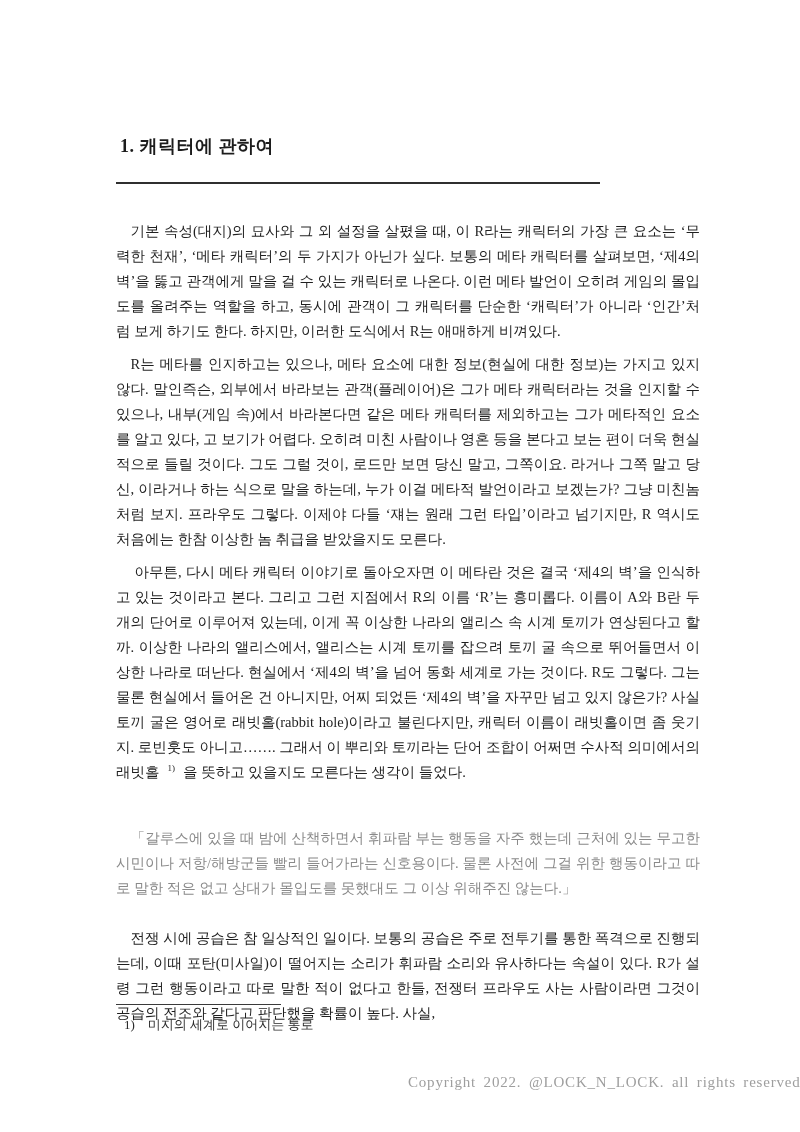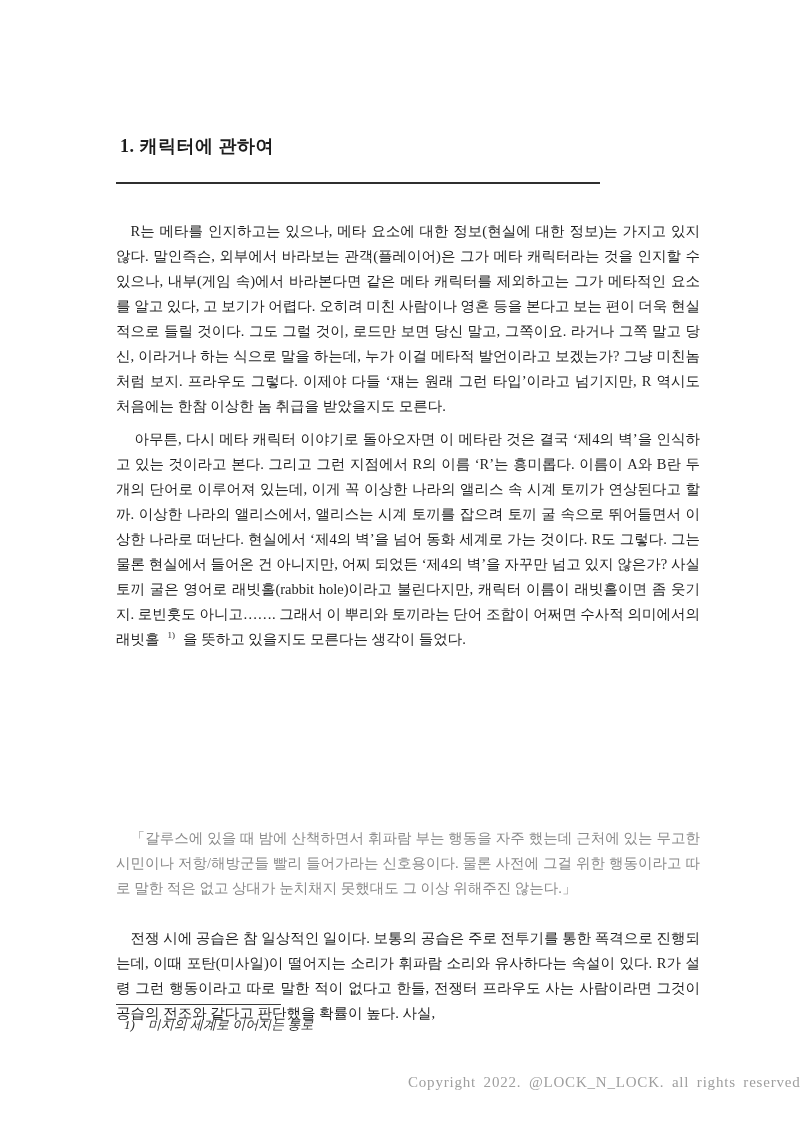--- a/index.html
+++ b/index.html
@@ -40,48 +40,49 @@
     font-size:9px; vertical-align:super; line-height:0;
   }
   .footnote-rule {
     position:absolute;
     left:108px; top:996px; width:165px; height:0;
     border-top:1px solid #3a3a3a;
   }
   .footnote {
     position:absolute;
     left:108px; top:1002px; width:592px;
-    font-size:13px; line-height:22px; color:#2a2a2a;font-style:italic;
+    font-size:13px; line-height:22px; color:#2a2a2a;
   }
   .footnote .fn-label { margin-right:5px; }
   .copyright {
     position:absolute;
     left:396px; top:1062px; width:280px;
     font-size:15px; color:#9e9e9e;
     letter-spacing:0.8px; word-spacing:3px;
     white-space:nowrap;
   }
 </style>
 </head>
 <body>
 
 <div class="page">
 
   <h1 class="heading">1. 캐릭터에 관하여</h1>
 
   <div class="heading-rule"></div>
 
   <div class="body-text block-main">
+    <p>기본 속성(대지)의 묘사와 그 외 설정을 살폈을 때, 이 R라는 캐릭터의 가장 큰 요소는 ‘무력한 천재’, ‘메타 캐릭터’의 두 가지가 아닌가 싶다. 보통의 메타 캐릭터를 살펴보면, ‘제4의 벽’을 뚫고 관객에게 말을 걸 수 있는 캐릭터로 나온다. 이런 메타 발언이 오히려 게임의 몰입도를 올려주는 역할을 하고, 동시에 관객이 그 캐릭터를 단순한 ‘캐릭터’가 아니라 ‘인간’처럼 보게 하기도 한다. 하지만, 이러한 도식에서 R는 애매하게 비껴있다.</p>
     <p>R는 메타를 인지하고는 있으나, 메타 요소에 대한 정보(현실에 대한 정보)는 가지고 있지 않다. 말인즉슨, 외부에서 바라보는 관객(플레이어)은 그가 메타 캐릭터라는 것을 인지할 수 있으나, 내부(게임 속)에서 바라본다면 같은 메타 캐릭터를 제외하고는 그가 메타적인 요소를 알고 있다, 고 보기가 어렵다. 오히려 미친 사람이나 영혼 등을 본다고 보는 편이 더욱 현실적으로 들릴 것이다. 그도 그럴 것이, 로드만 보면 당신 말고, 그쪽이요. 라거나 그쪽 말고 당신, 이라거나 하는 식으로 말을 하는데, 누가 이걸 메타적 발언이라고 보겠는가? 그냥 미친놈처럼 보지. 프라우도 그렇다. 이제야 다들 ‘쟤는 원래 그런 타입’이라고 넘기지만, R 역시도 처음에는 한참 이상한 놈 취급을 받았을지도 모른다.</p>
     <p><span>아무튼, 다시 메타 캐릭터 이야기로 돌아오자면 이 메타란 것은 결국 ‘제4의 벽’을 인식하고 있는 것이라고 본다. 그리고 그런 지점에서 R의 이름 ‘R’는 흥미롭다. 이름이 A와 B란 두 개의 단어로 이루어져 있는데, 이게 꼭 이상한 나라의 앨리스 속 시계 토끼가 연상된다고 할까. 이상한 나라의 앨리스에서, 앨리스는 시계 토끼를 잡으려 토끼 굴 속으로 뛰어들면서 이상한 나라로 떠난다. 현실에서 ‘제4의 벽’을 넘어 동화 세계로 가는 것이다. R도 그렇다. 그는 물론 현실에서 들어온 건 아니지만, 어찌 되었든 ‘제4의 벽’을 자꾸만 넘고 있지 않은가? 사실 토끼 굴은 영어로 래빗홀(rabbit hole)이라고 불린다지만, 캐릭터 이름이 래빗홀이면 좀 웃기지. 로빈훗도 아니고……. 그래서 이 뿌리와 토끼라는 단어 조합이 어쩌면 수사적 의미에서의 래빗홀</span><sup class="fnref">1)</sup><span>을 뜻하고 있을지도 모른다는 생각이 들었다.</span></p>
   </div>
 
 
   <div class="body-text block-quote">
-    <p>「갈루스에 있을 때 밤에 산책하면서 휘파람 부는 행동을 자주 했는데 근처에 있는 무고한 시민이나 저항/해방군들 빨리 들어가라는 신호용이다. 물론 사전에 그걸 위한 행동이라고 따로 말한 적은 없고 상대가 눈치채지 못했대도 그 이상 위해주진 않는다.」</p>
+    <p>「갈루스에 있을 때 밤에 산책하면서 휘파람 부는 행동을 자주 했는데 근처에 있는 무고한 시민이나 저항/해방군들 빨리 들어가라는 신호용이다. 물론 사전에 그걸 위한 행동이라고 따로 말한 적은 없고 상대가 몰입도를 못했대도 그 이상 위해주진 않는다.」</p>
   </div>
 
   <div class="body-text block-war">
     <p>전쟁 시에 공습은 참 일상적인 일이다. 보통의 공습은 주로 전투기를 통한 폭격으로 진행되는데, 이때 포탄(미사일)이 떨어지는 소리가 휘파람 소리와 유사하다는 속설이 있다. R가 설령 그런 행동이라고 따로 말한 적이 없다고 한들, 전쟁터 프라우도 사는 사람이라면 그것이 공습의 전조와 같다고 판단했을 확률이 높다. 사실,</p>
   </div>
 
   <div class="footnote-rule"></div>
 
   <div class="footnote">
     <span class="fn-label">1)</span><span>미지의 세계로 이어지는 통로</span>

